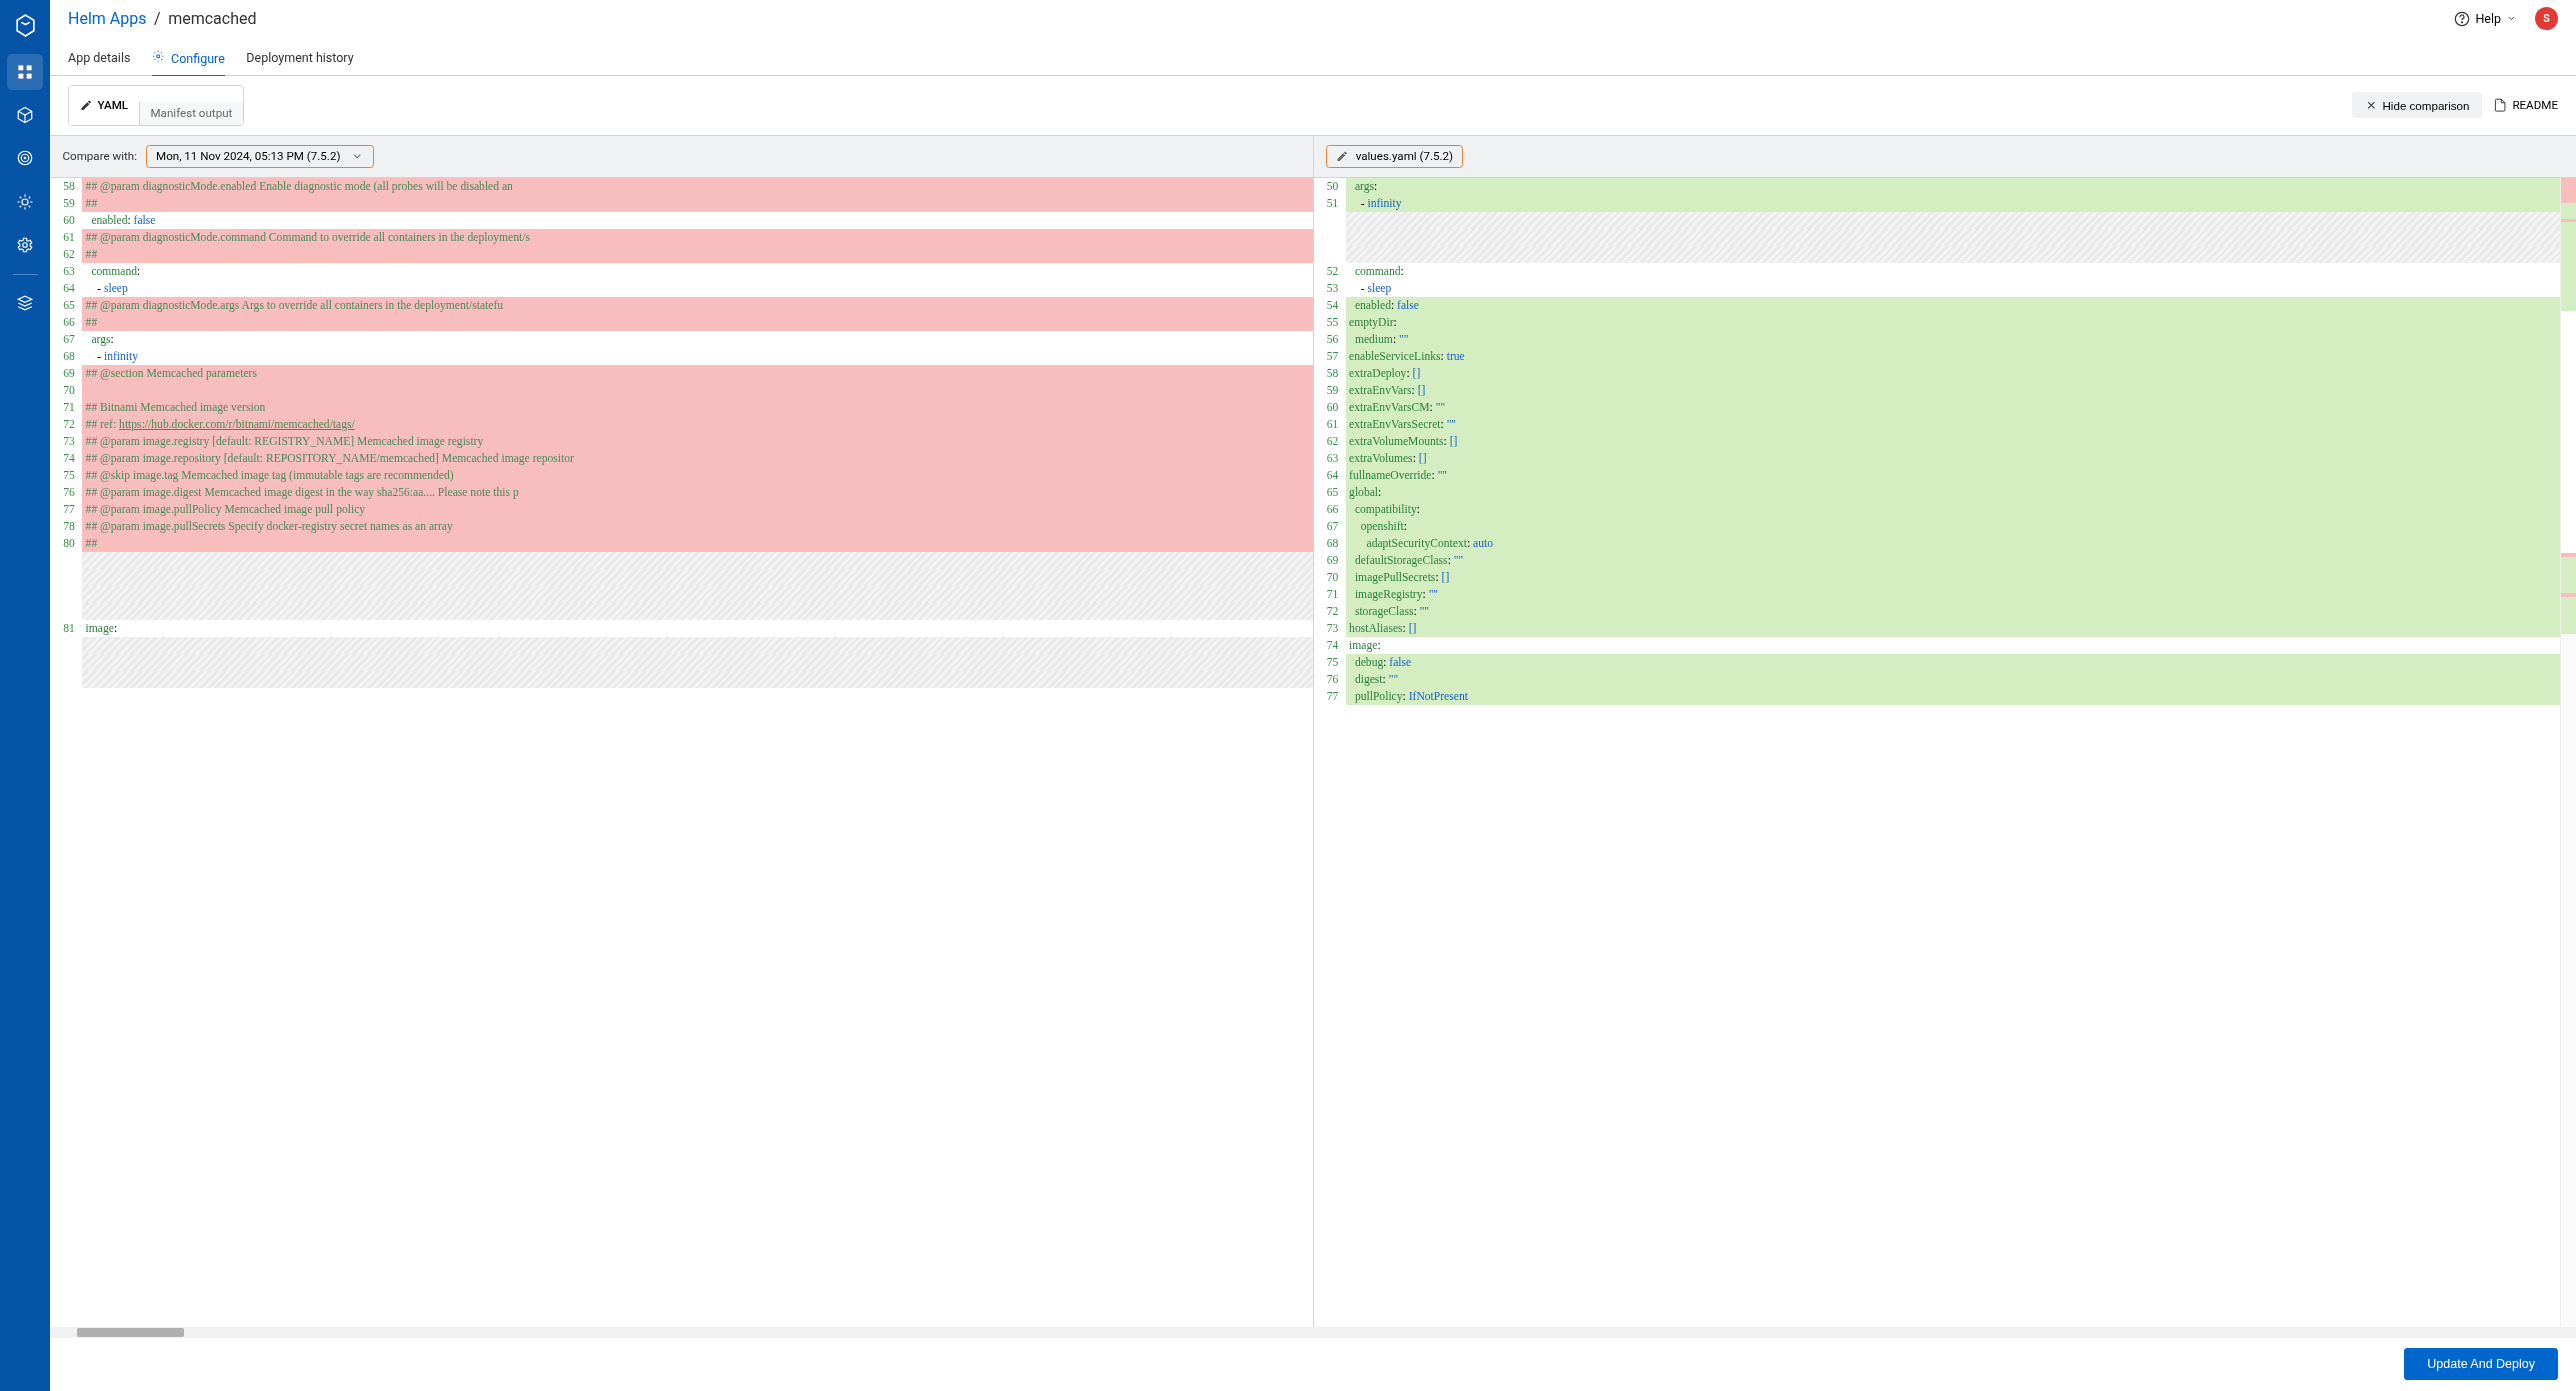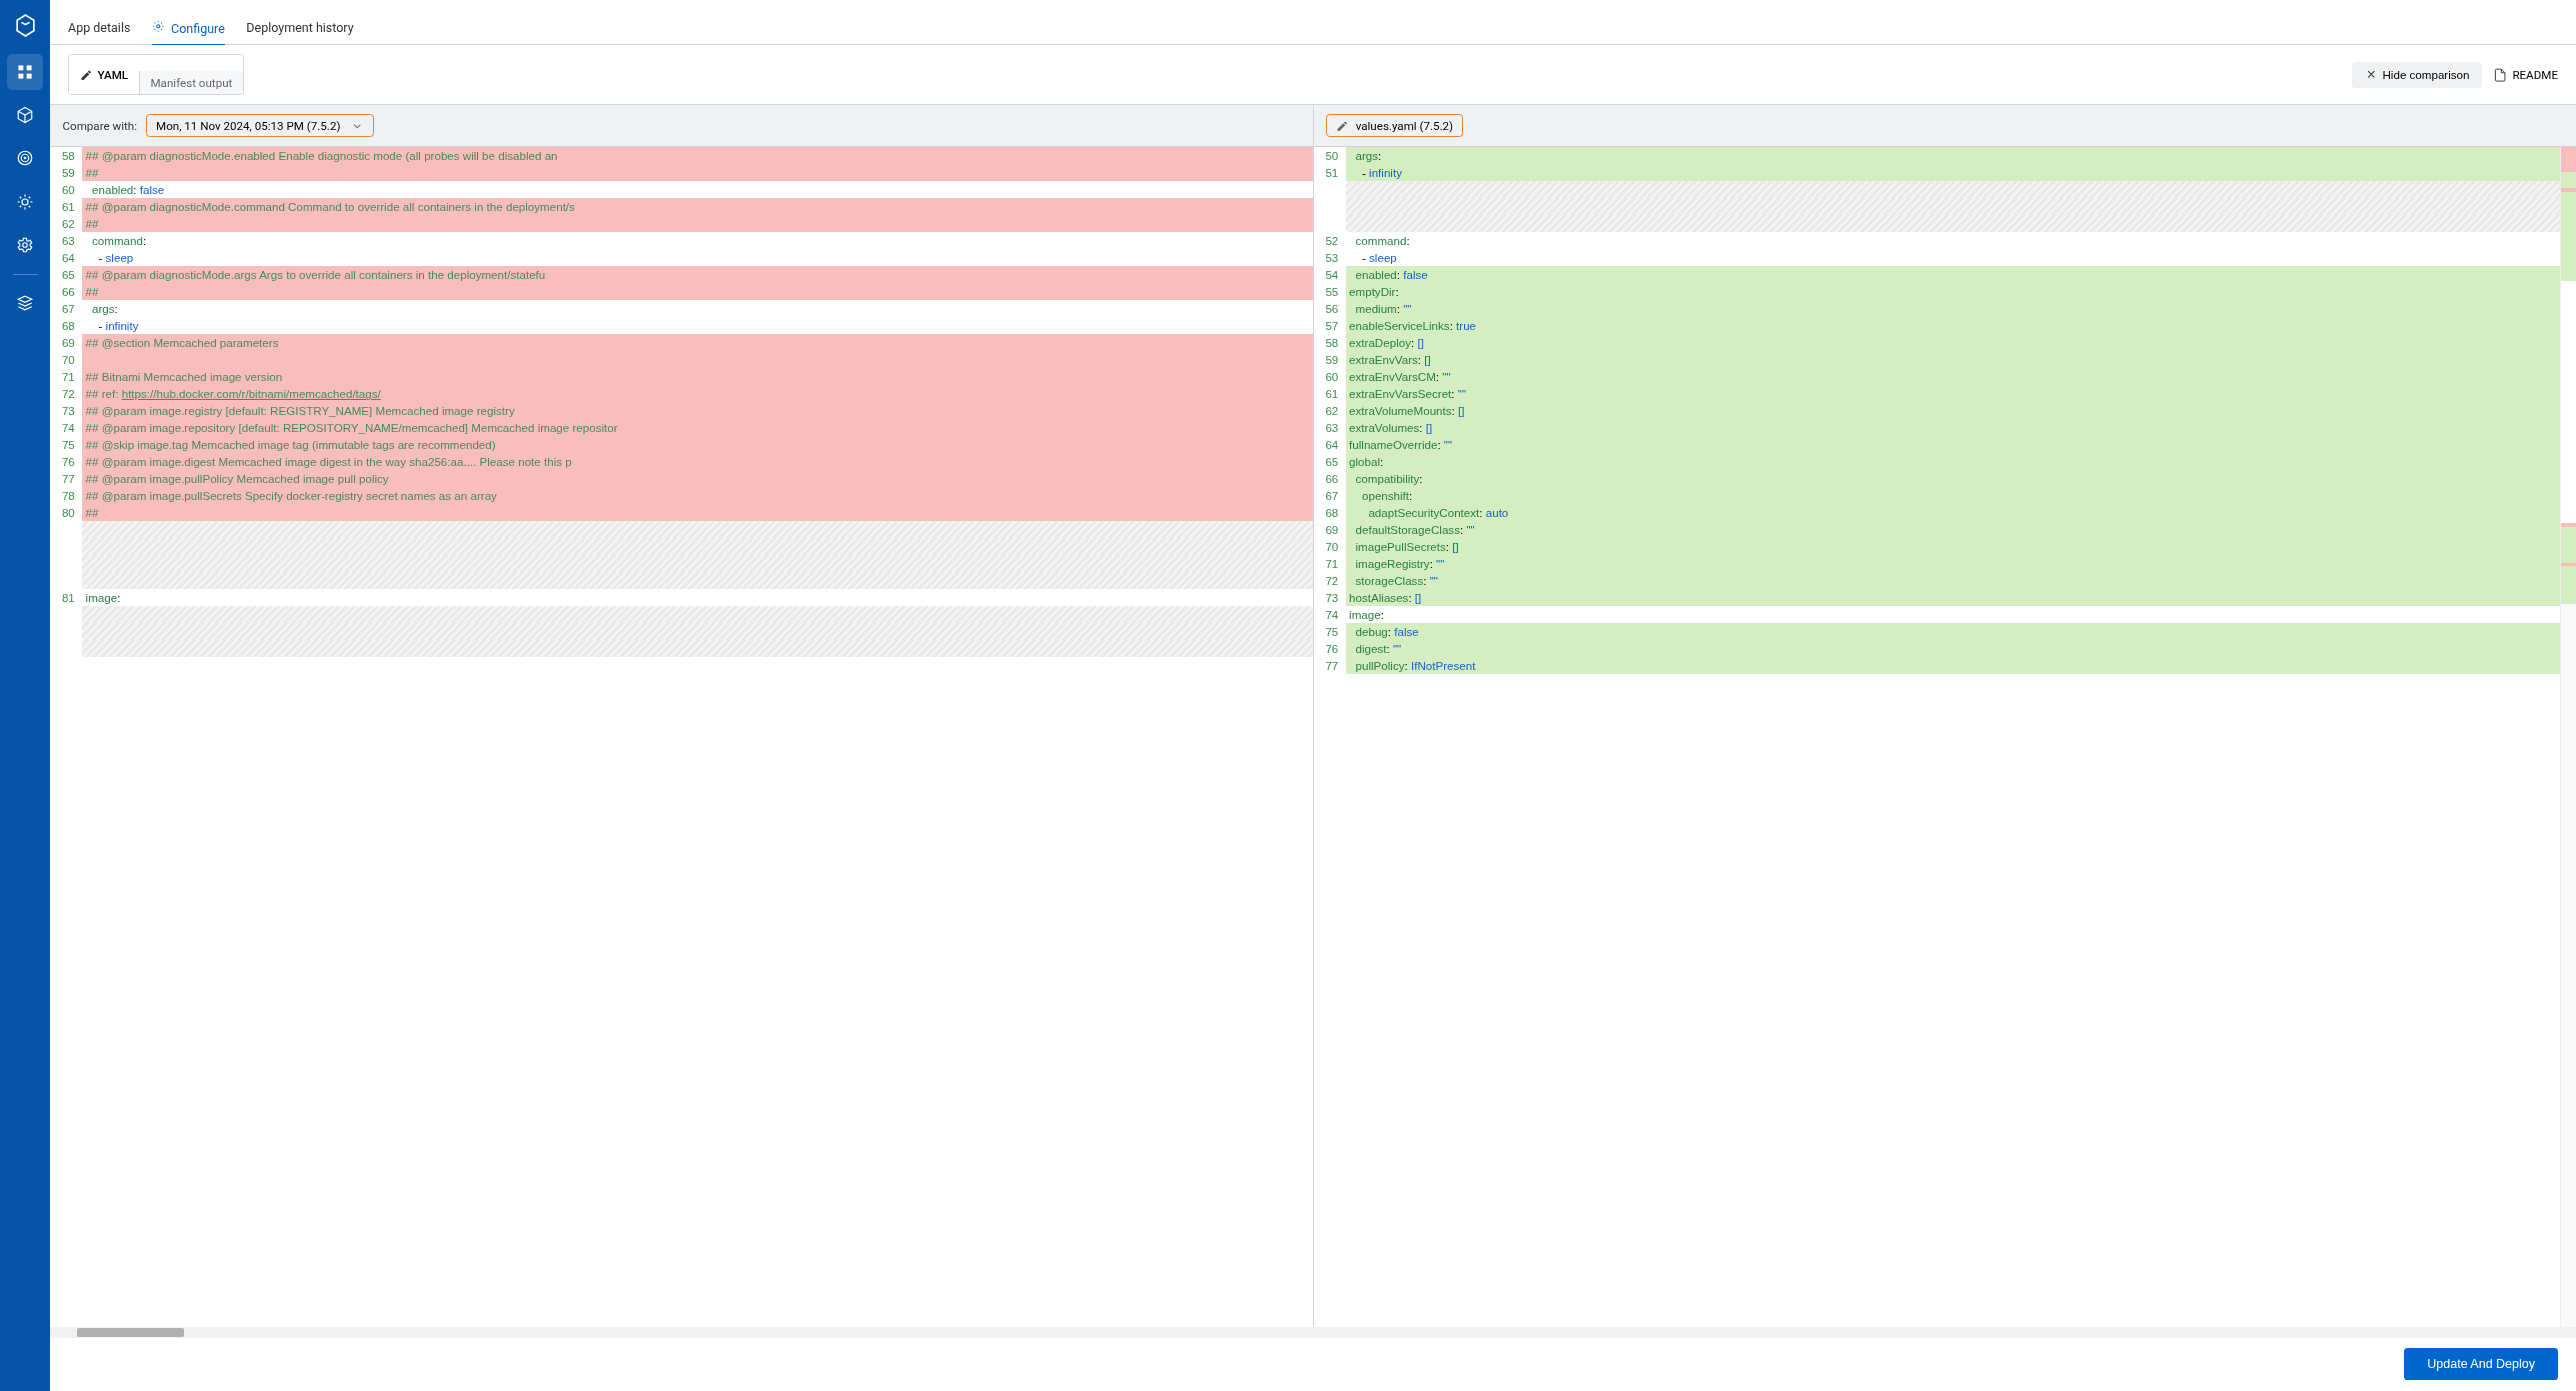--- a/index.html
+++ b/index.html
@@ -37,21 +37,21 @@
 .btn-ghost { background: #f0f1f2; border: none; padding: 6.3px 12.5px; border-radius: 3.6px; cursor: pointer; font-size: 11.6px; display: flex; gap: 5.4px; }
 .btn-text { display: flex; align-items: center; gap: 5.4px; font-size: 11.6px; cursor: pointer; }
 
 .compare-bar { display: flex; background: #f0f1f2; border-top: 0.9px solid #d0d4d9; border-bottom: 0.9px solid #d0d4d9; }
 .compare-half { flex: 1; display: flex; align-items: center; padding: 9px 12.5px; gap: 9px; }
 .compare-half + .compare-half { border-left: 0.9px solid #d0d4d9; }
 .compare-label { font-size: 11.6px; color: #333; }
 .compare-selector { display: flex; align-items: center; gap: 10.7px; border: 1.8px solid #e6832e; border-radius: 3.6px; padding: 3.6px 9px; font-size: 11.6px; cursor: pointer; }
 .compare-file { display: flex; align-items: center; gap: 7.2px; border: 1.8px solid #e6832e; border-radius: 3.6px; padding: 3.6px 9px; font-size: 11.6px; }
 
-.diff-container { flex: 1; display: flex; overflow: hidden; font-family: Liberation Sans, sans-serif; font-size: 11.6px; }
+.diff-container { flex: 1; display: flex; overflow: hidden; font-family: Liberation Serif, serif; font-size: 11.6px; }
 .diff-pane { flex: 1; overflow: auto; position: relative; }
 .diff-pane + .diff-pane { border-left: 0.9px solid #d0d4d9; }
 .line-row { display: flex; min-height: 17px; line-height: 17px; white-space: pre; }
 .gutter { width: 32px; text-align: right; padding-right: 7.2px; color: #3a8f4a; flex-shrink: 0; user-select: none; }
 .line-content { flex: 1; padding-left: 3.6px; overflow: hidden; }
 .line-removed .line-content { background: #f8bdbd; }
 .line-removed .gutter { background: #fff; }
 .line-added .line-content { background: #d4eec1; }
 .line-hatch .line-content { background: repeating-linear-gradient(135deg,#f4f4f4 0,#f4f4f4 2.7px,#e9e9e9 2.7px,#e9e9e9 5.4px); }
 .line-plain .line-content { background: #fff; }
@@ -122,20 +122,41 @@
     <div class="nav-item">
       <svg viewBox="0 0 24 24" fill="none" stroke="#fff" stroke-width="1.6">
           <path d="M12 3l9 4-9 4-9-4 9-4z"></path>
           <path d="M3 12l9 4 9-4"></path>
           <path d="M3 17l9 4 9-4"></path>
         </svg>
     </div>
   </div>
 
   <div class="main">
+    <div class="topbar">
+      <div class="breadcrumb">
+        <a href="#">Helm Apps</a>
+        <span class="sep">/</span>
+        <span class="current">memcached</span>
+      </div>
+      <div class="topbar-right">
+        <div class="help-btn">
+          <svg width="16" height="16" viewBox="0 0 24 24" fill="none" stroke="#333" stroke-width="1.8">
+              <circle cx="12" cy="12" r="10"></circle>
+              <path d="M9 9a3 3 0 1 1 4 2.8c-.8.4-1 1-1 1.7"></path>
+              <circle cx="12" cy="17" r=".8" fill="#333"></circle>
+            </svg>
+          <span>Help</span>
+          <svg width="10.7" height="10.7" viewBox="0 0 24 24">
+              <path d="M6 9l6 6 6-6" fill="none" stroke="#333" stroke-width="2"></path>
+            </svg>
+        </div>
+        <div class="avatar">S</div>
+      </div>
+    </div>
 
     <div class="tabs">
       <div class="tab">App details</div>
       <div class="tab active">
         <span class="tab-icon">
           <svg style="display:inline" width="12.5" height="12.5" viewBox="0 0 24 24" fill="none" stroke="#0066cc" stroke-width="2">
               <circle cx="12" cy="12" r="3"></circle>
               <path d="M12 2v2M12 20v2M4.9 4.9l1.4 1.4M17.7 17.7l1.4 1.4M2 12h2M20 12h2M4.9 19.1l1.4-1.4M17.7 6.3l1.4-1.4"></path>
             </svg>
         </span>

